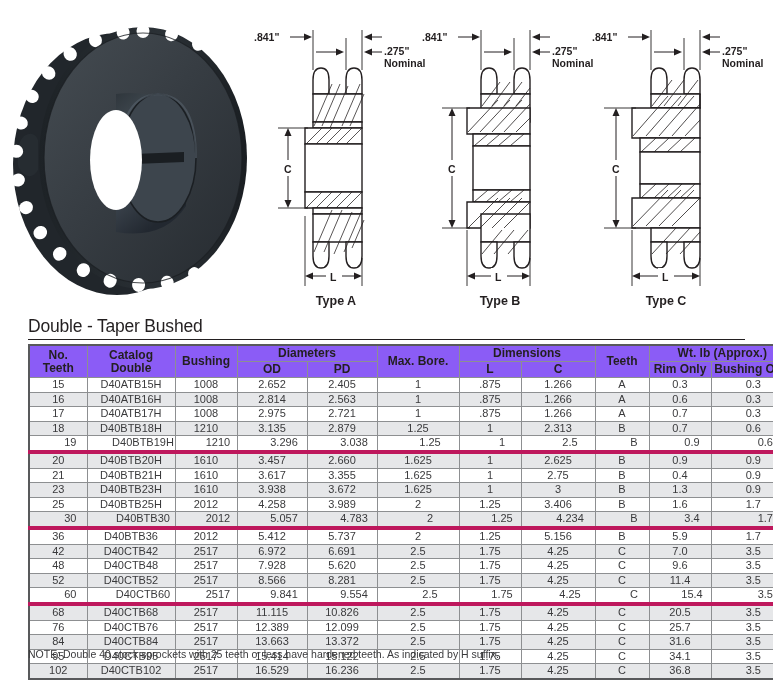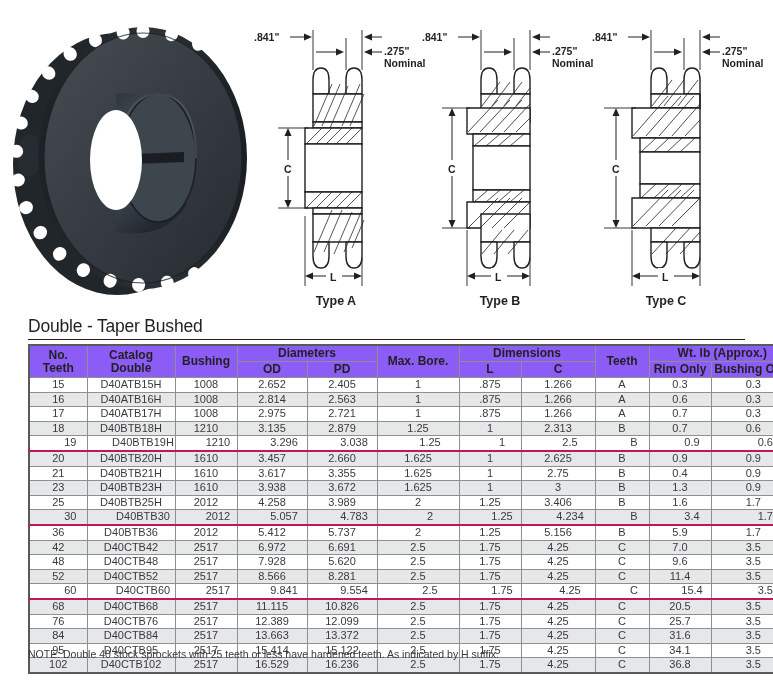--- a/index.html
+++ b/index.html
@@ -102,21 +102,21 @@
     font-size: 12px;
     height: 15px;
   }
   table.spec thead th.tall { height: 30px; }
   table.spec tbody td {
     height: 13.6px;
     font-size: 11px;
     font-weight: normal;
   }
   table.spec tbody tr.alt td { background: #e6e7e9; }
-  table.spec tbody tr.grp-end td { border-bottom: 2px solid #be185d; padding-left: 24px; }
+  table.spec tbody tr.grp-end td { border-bottom: 4px solid #be185d; padding-left: 24px; }
   
   table.spec { border: 2px solid #58595b; }
   
   td.sep-l, th.sep-l { border-left: 2px solid #58595b; }
 
   
   #table-note {
     position: absolute;
     left: 28px; top: 648px;
     font-size: 10.5px;

